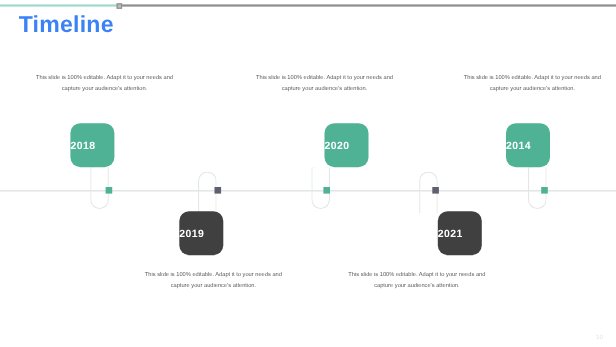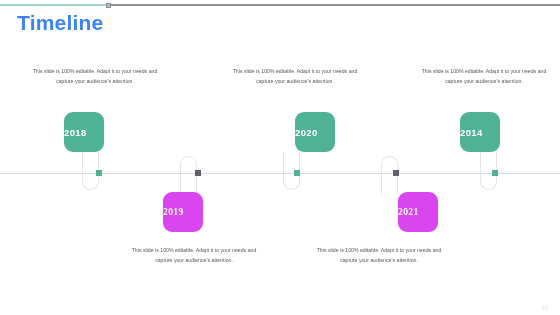--- a/index.html
+++ b/index.html
@@ -89,21 +89,21 @@
     border-radius: 9px;
     display: flex;
     align-items: center;
     justify-content: flex-start;
     font-size: 9.5px;
     font-weight: bold;
     color: #ffffff;
     letter-spacing: 0.4px;
   }
   .year-chip.green { background: #4fb295; }
-  .year-chip.purple { background: #d946ef; font-family: Liberation Serif, serif; }
+  .year-chip.purple { background: #404040; }
 
   
   .connector {
     position: absolute;
     width: 17px;
     border: 1px solid #e3e6e7;
     box-sizing: border-box;
   }
   
   .connector.down {

